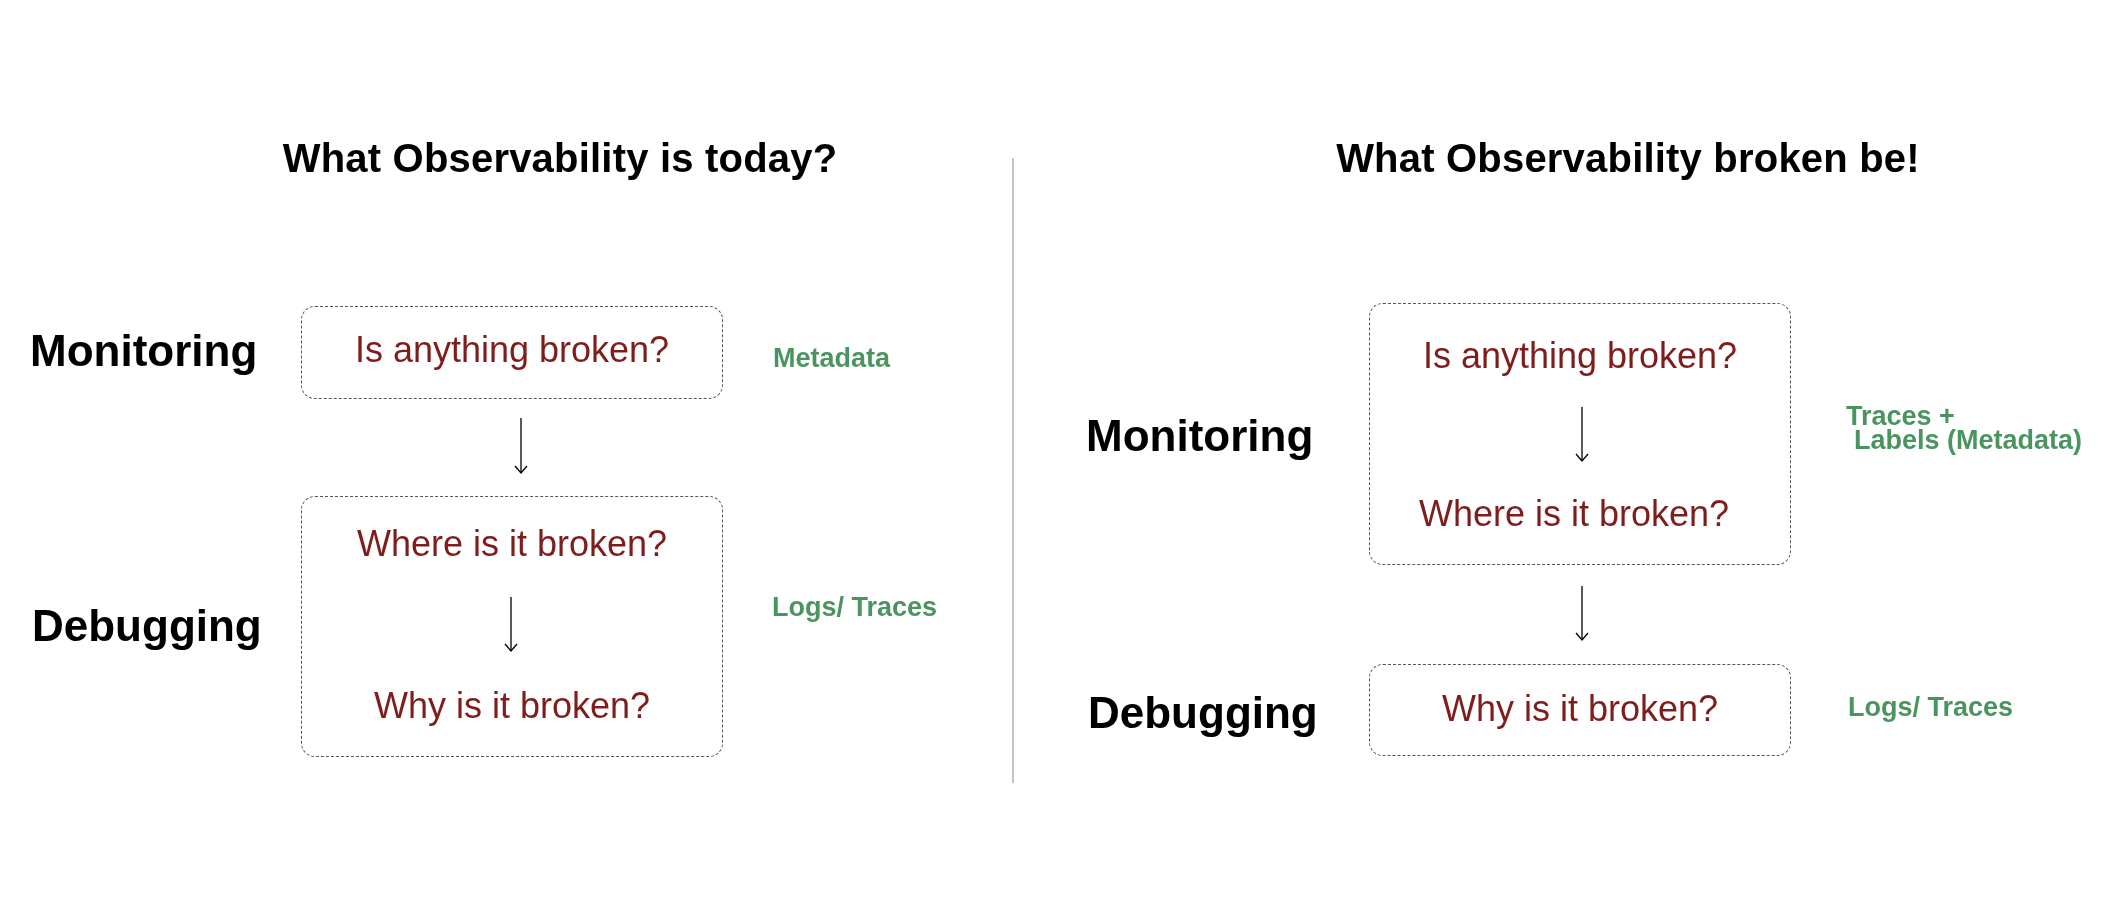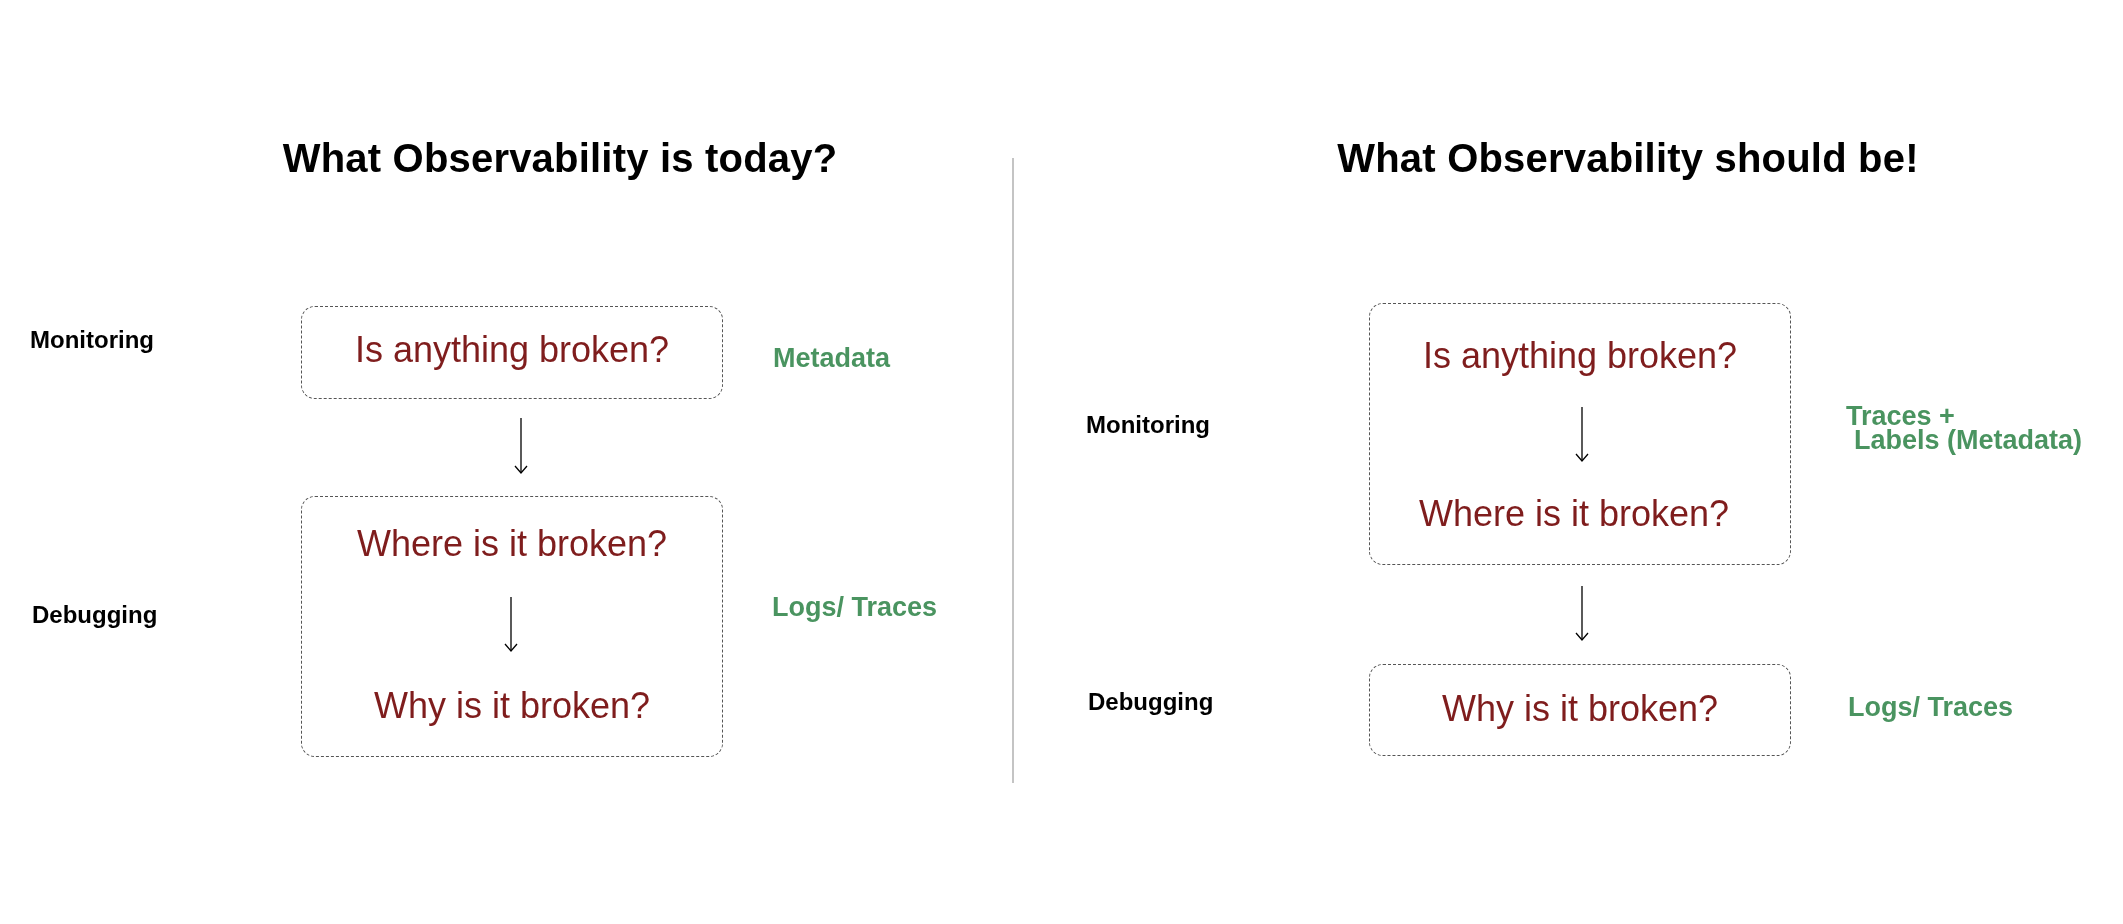--- a/index.html
+++ b/index.html
@@ -19,21 +19,21 @@
     .title {
       font-weight: bold;
       font-size: 40px;
       white-space: nowrap;
       transform: translateX(-50%);
       letter-spacing: 0.2px;
       margin-left: 48px;
     }
     .row-label {
       font-weight: bold;
-      font-size: 24px;
+      font-size: 44px;
       white-space: nowrap;
     }
     .box {
       position: absolute;
       border: 1.5px dashed #555555;
       border-radius: 14px;
       box-sizing: border-box;
     }
     .q {
       position: absolute;
@@ -92,21 +92,21 @@
   </div>
   <div class="q" style="left:512px; top:685px;">Why is it broken?</div>
 
   <div class="abs tag" style="left:773px; top:342px;">Metadata</div>
   <div class="abs tag" style="left:772px; top:591px;">Logs/ Traces</div>
 </div>
 
 <div class="divider" style="left:1012px; top:158px; height:625px;"></div>
 
 <div>
-  <div class="abs title" style="left:1580px; top:136px;">What Observability should be!</div>
+  <div class="abs title" style="left:1580px; top:136px;">What Observability broken be!</div>
 
   <div class="abs row-label" style="left:1086px; top:411px;">Monitoring</div>
   <div class="abs row-label" style="left:1088px; top:688px;">Debugging</div>
 
   <div class="box" style="left:1369px; top:303px; width:422px; height:262px;">
   </div>
   <div class="q" style="left:1580px; top:335px;">Is anything broken?</div>
   <div class="arrow" style="left:1582px; top:407px;">
     <svg width="20" height="56" viewBox="0 0 20 56">
       <line x1="10" y1="0" x2="10" y2="54" stroke="#000" stroke-width="1.3"></line>

